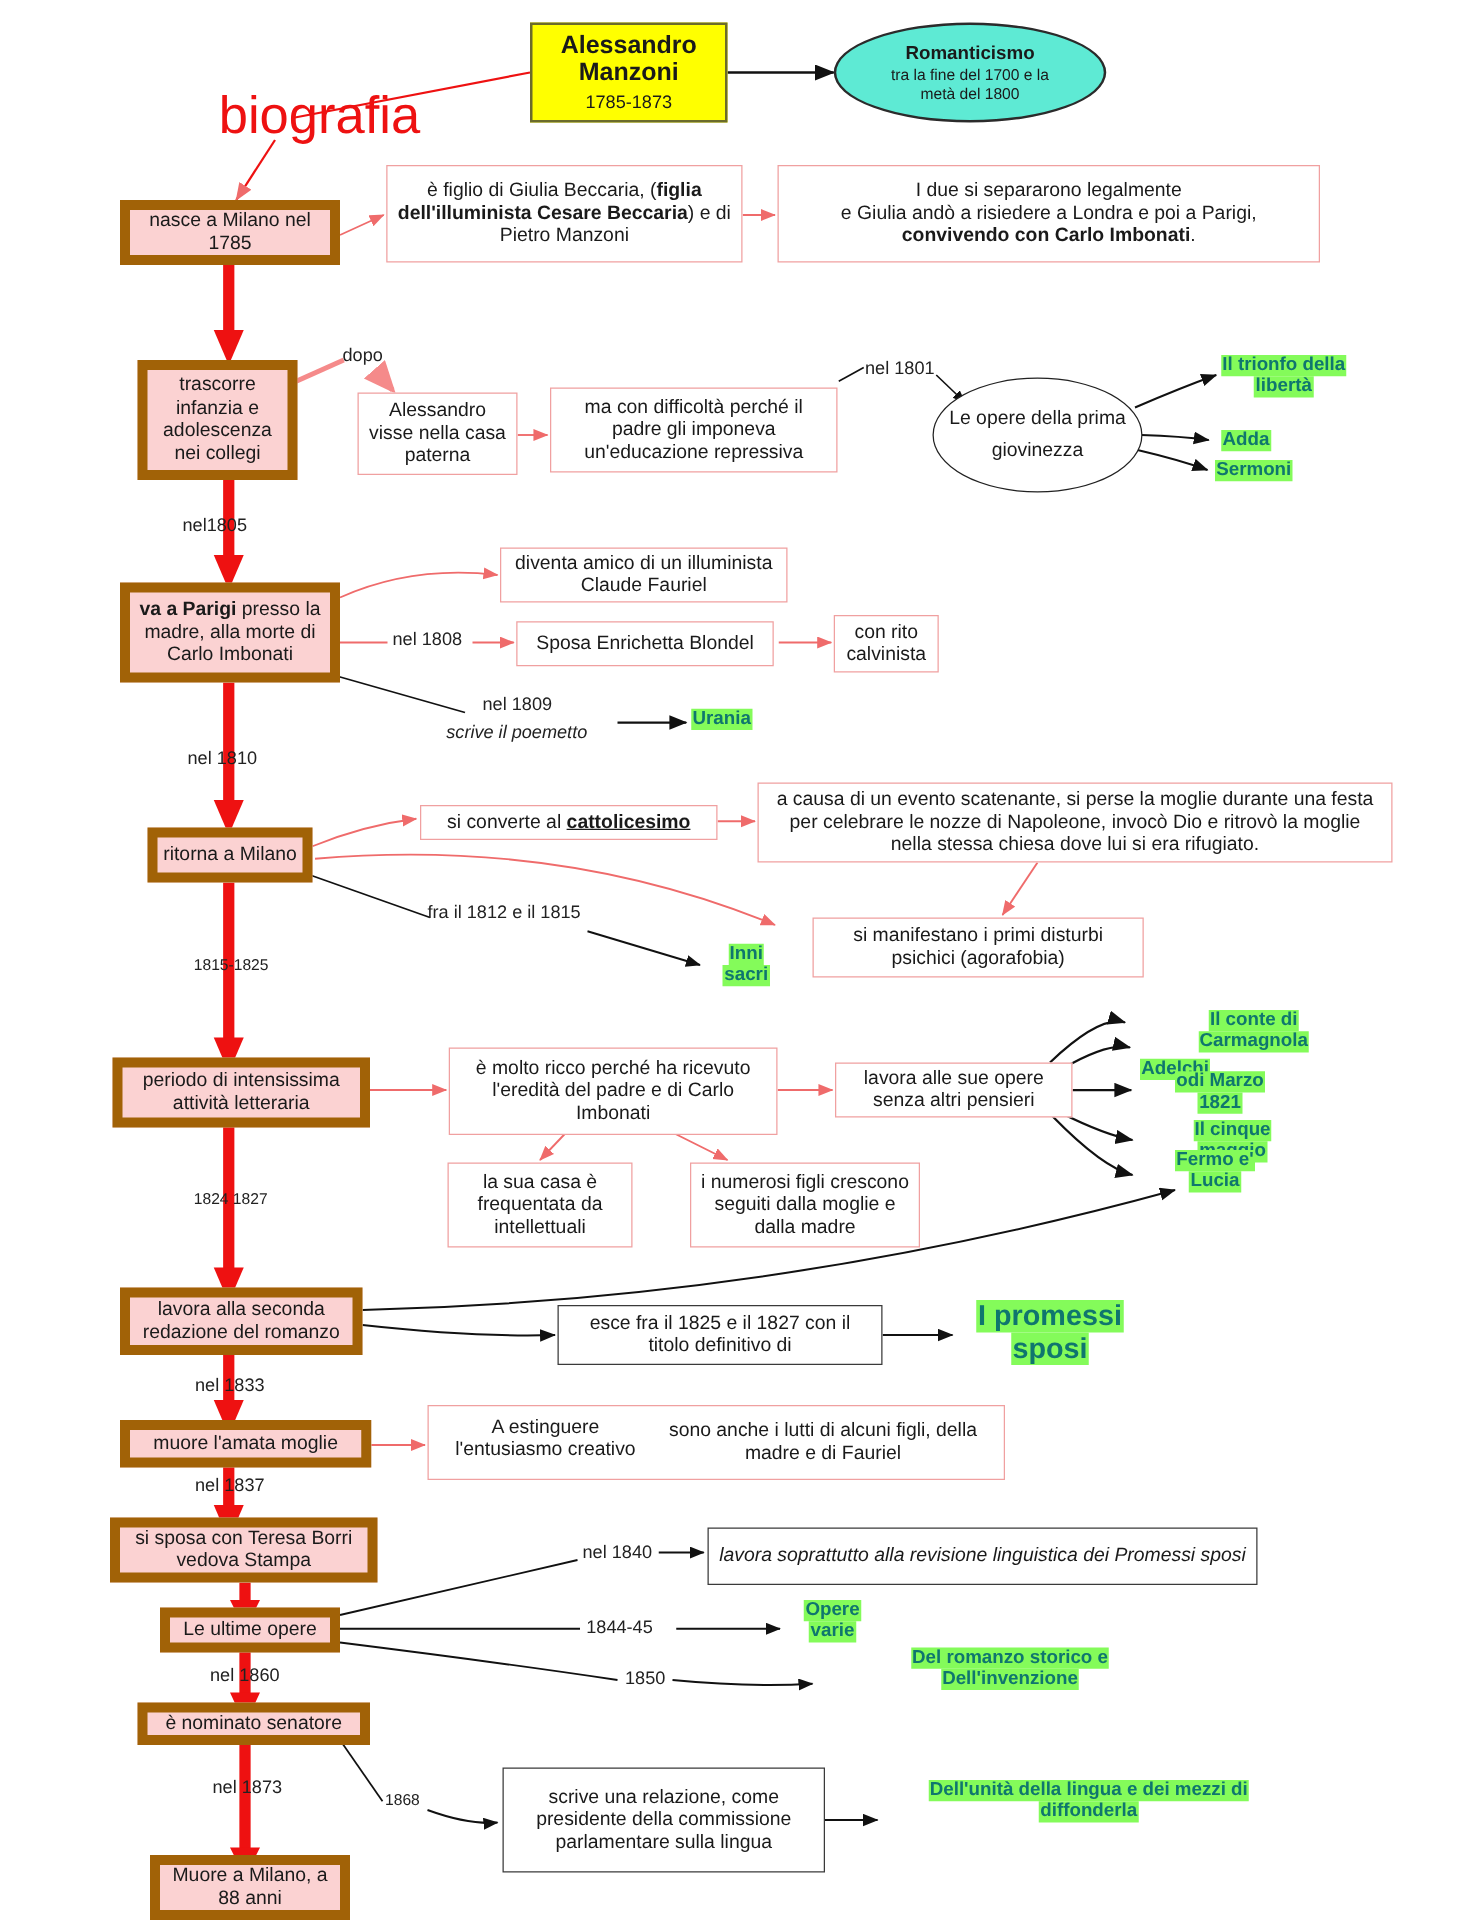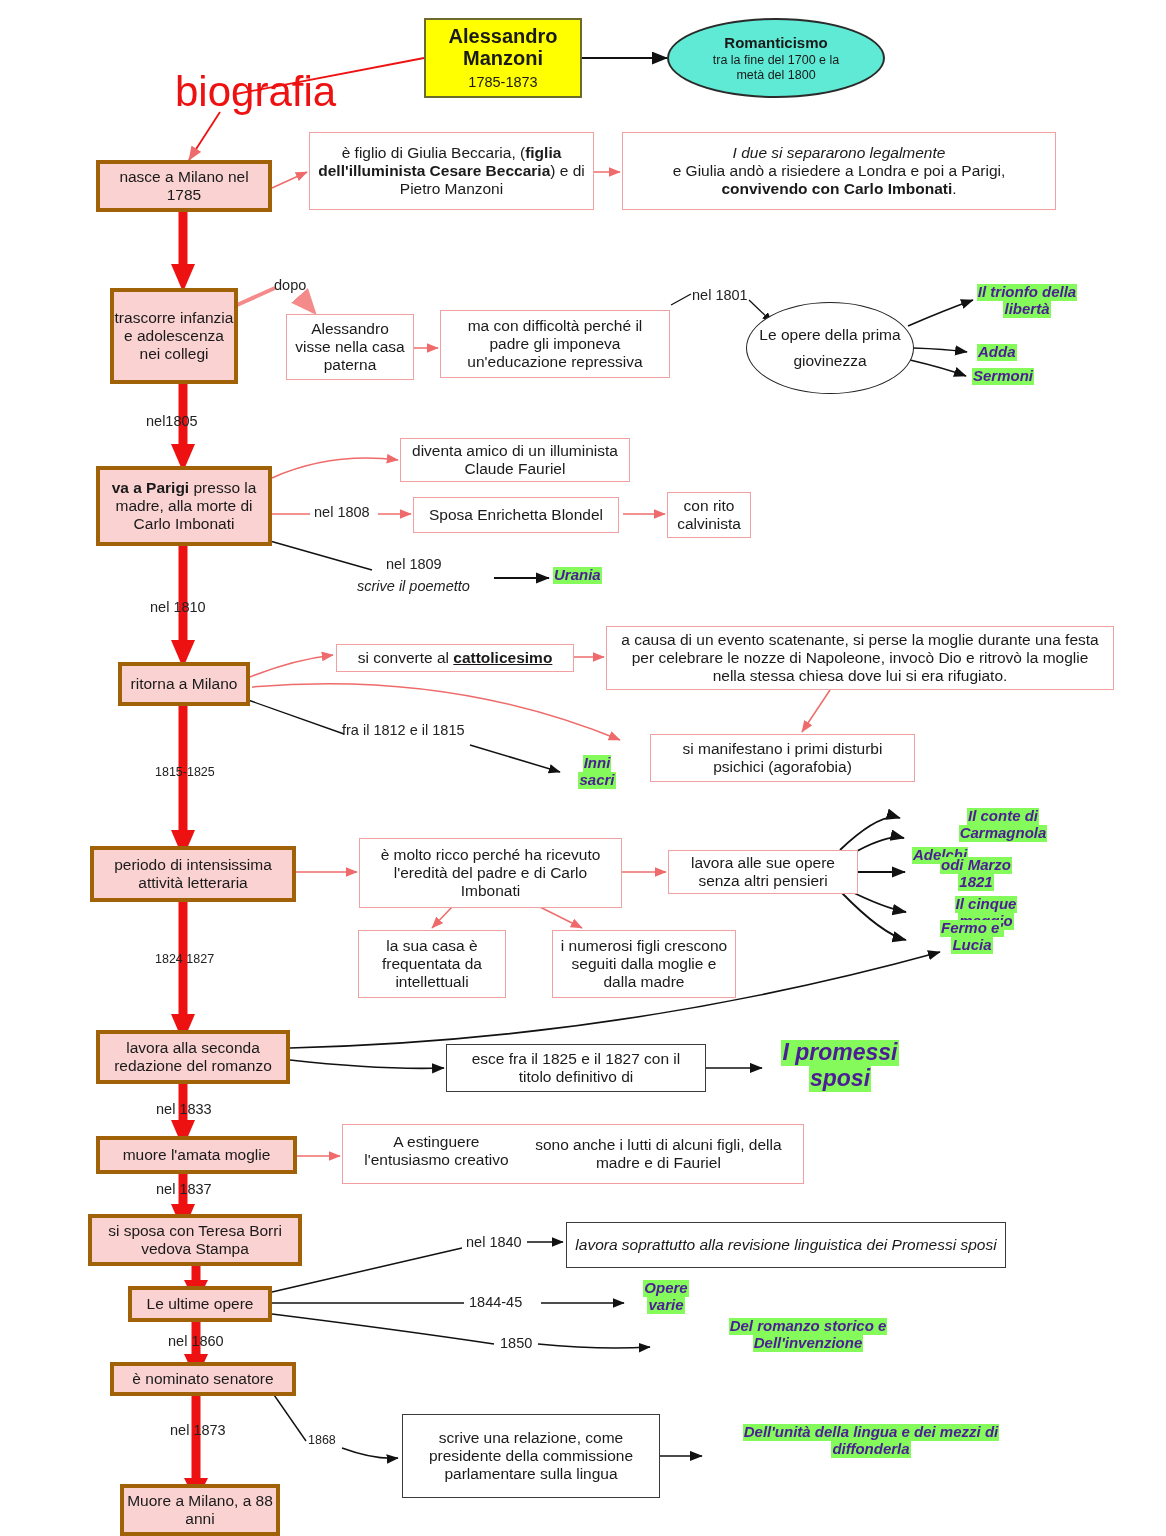--- a/index.html
+++ b/index.html
@@ -30,21 +30,21 @@
     display: flex;
     align-items: center;
     justify-content: center;
     text-align: center;
     line-height: 1.18;
     color: #1a1a1a;
   }
   
   .spine {
     background: #fbd2d2;
-    border: 4px solid #a16207;
+    border: 8px solid #a16207;
     font-size: 15.5px;
   }
   
   .detail {
     background: #ffffff;
     border: 1.4px solid #f0a0a0;
     font-size: 15.5px;
   }
   
   .blackbox {
@@ -79,24 +79,23 @@
     background: #ffffff;
     border: 1.6px solid #222222;
     border-radius: 50%;
     flex-direction: column;
     font-size: 15.5px;
   }
   .ellipse-w .l2 { margin-top: 7px; }
   
   .work {
     position: absolute;
-    font-style: italic;
     font-weight: bold;
     font-size: 15px;
-    color: #4c1d95;
+    color: #0f766e;
     text-align: center;
     line-height: 1.12;
     white-space: nowrap;
   }
   .work span {
     background: #84fb5a;
     display: inline-block;
     padding: 0 1px;
   }
   .work.big { font-size: 23px; }
@@ -306,21 +305,21 @@
   <div class="elabel" style="left:156px; top:1101px;">nel 1833</div>
   <div class="elabel" style="left:156px; top:1181px;">nel 1837</div>
   <div class="elabel" style="left:168px; top:1333px;">nel 1860</div>
   <div class="elabel" style="left:170px; top:1422px;">nel 1873</div>
 
   <div class="node detail" style="left:309px; top:132px; width:285px; height:78px; padding:4px 8px;">
     <span><span>è figlio di Giulia Beccaria, (</span><b class="b">figlia dell'illuminista Cesare Beccaria</b><span>) e di Pietro Manzoni</span></span>
   </div>
 
   <div class="node detail" style="left:622px; top:132px; width:434px; height:78px; padding:4px 10px; flex-direction:column;">
-    <div style="margin-bottom:0;font-style:italic;">I due si separarono legalmente</div>
+    <div style="margin-bottom:0;">I due si separarono legalmente</div>
     <div><span>e Giulia andò a risiedere a Londra e poi a Parigi, </span><b class="b">convivendo con Carlo Imbonati</b><span>.</span></div>
   </div>
 
   <div class="node detail" style="left:286px; top:314px; width:128px; height:66px; padding:3px 6px;">
     <span>Alessandro visse nella casa paterna</span>
   </div>
 
   <div class="node detail" style="left:440px; top:310px; width:230px; height:68px; padding:3px 8px;">
     <span>ma con difficoltà perché il padre gli imponeva un'educazione repressiva</span>
   </div>

